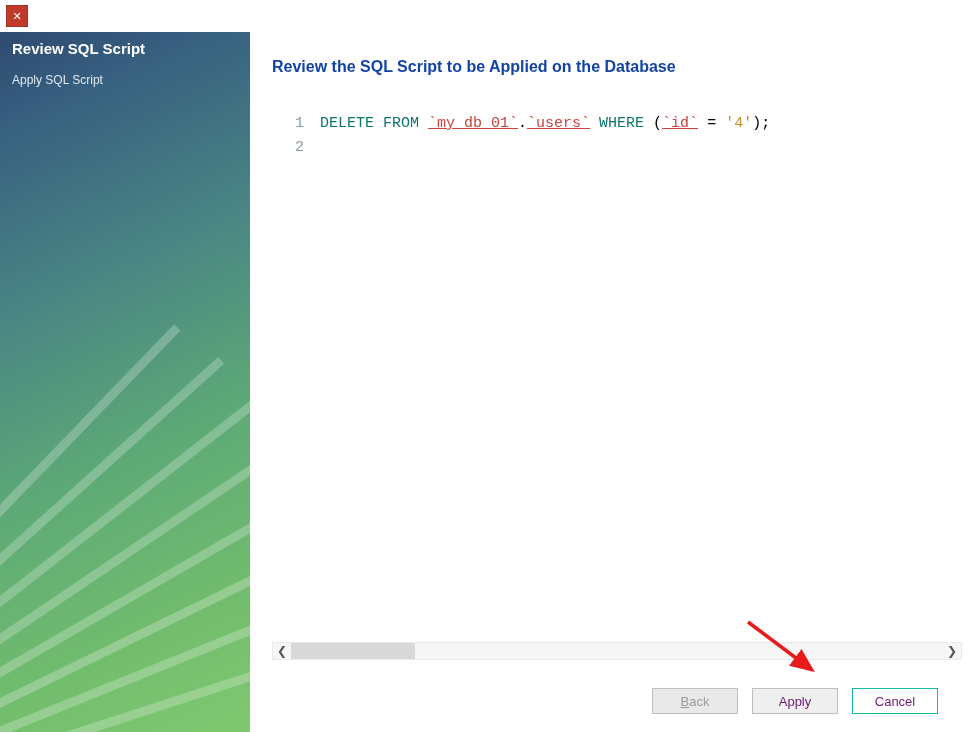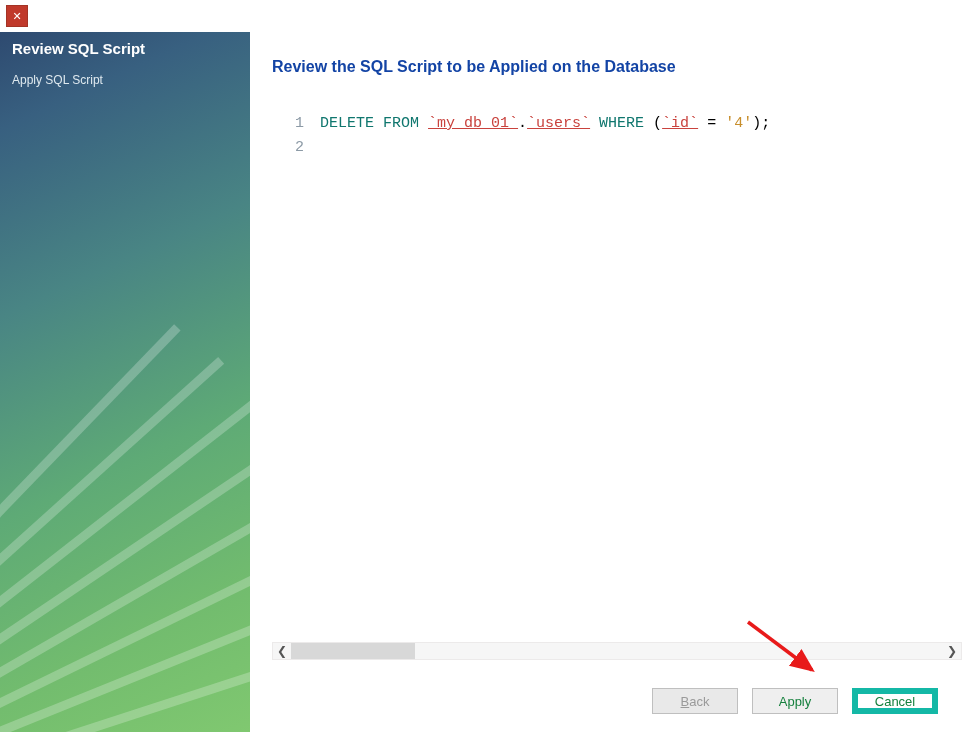--- a/index.html
+++ b/index.html
@@ -149,33 +149,33 @@
       justify-content: flex-end;
       gap: 14px;
       padding-right: 24px;
       padding-bottom: 6px;
     }
     .btn {
       width: 86px; height: 26px;
       font-size: 13px;
       background: #efefef;
       border: 1px solid #bfbfbf;
-      color: #15803d;
+      color: #701a75;
       cursor: pointer;
       display: flex;
       align-items: center;
       justify-content: center;
     }
     .btn.disabled {
       color: #9a9a9a;
       background: #e9e9e9;
       cursor: default;
     }
     .btn.default-btn {
-      border: 6px solid #14b8a6;
+      border: 1px solid #14b8a6;
       background: #fff;
     }
     .btn .mn { text-decoration: underline; }
 
     
     .arrow-annot {
       position: absolute;
       right: 150px;
       bottom: 48px;
       pointer-events: none;

